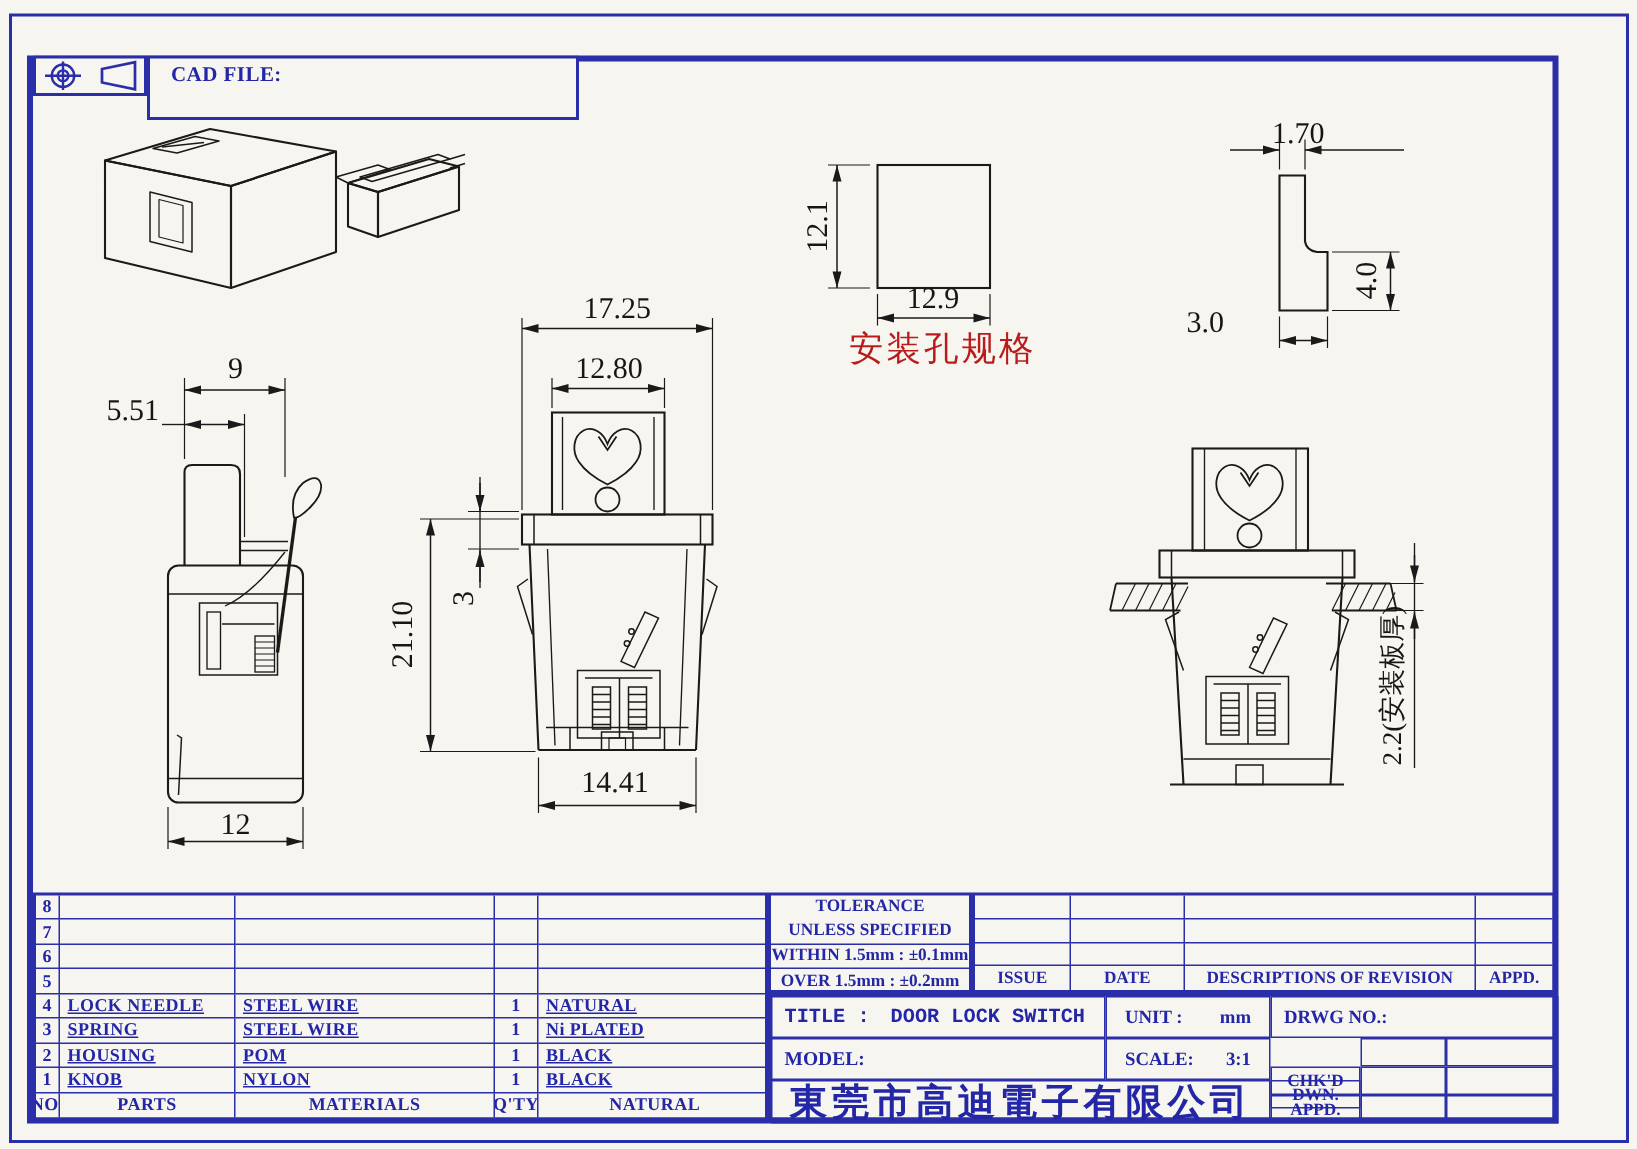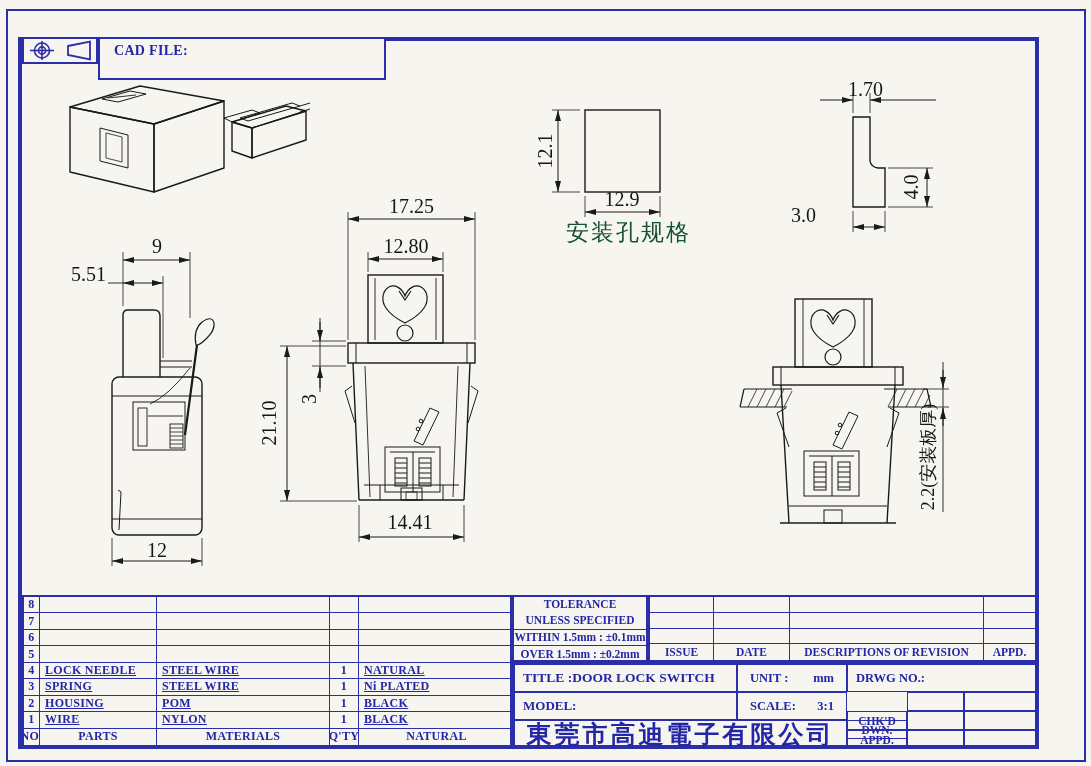--- a/index.html
+++ b/index.html
@@ -11,21 +11,21 @@
   .inner-frame{left:18px;top:37px;width:1021px;height:712px;border:4px solid #2b2ea9;}
   .hdr-box{border:2px solid #2b2ea9;background:#f7f5ef;}
   .blue-txt{color:#2326a6;font-weight:bold;letter-spacing:.3px;}
   .cadfile{left:98px;top:37px;width:288px;height:43px;font-size:14px;line-height:23px;padding-left:14px;}
   .symbols{left:22px;top:37px;width:76px;height:27px;}
   
   .dim{position:absolute;color:#161616;font-size:20px;line-height:1;white-space:nowrap;
        font-family:"Liberation Serif",serif;}
   .ctr{text-align:center;}
   .rot{transform:rotate(-90deg);}
-  .hole-cap{font-size:23px;letter-spacing:2px;color:#14532d;}
+  .hole-cap{font-size:23px;letter-spacing:2px;color:#b91c1c;}
   
   .parts{left:22px;top:595px;width:490px;height:152px;border:2px solid #2b2ea9;display:grid;
          grid-template-columns:16px 117px 173px 29px 155px;grid-template-rows:repeat(9,1fr);}
   .parts>div{border-right:1.5px solid #2b2ea9;border-bottom:1.5px solid #2b2ea9;
          font-size:12px;color:#2326a6;font-weight:bold;display:flex;align-items:center;
          overflow:hidden;white-space:nowrap;letter-spacing:.3px;}
   .parts>div:nth-child(5n){border-right:none;}
   .parts>div:nth-child(n+41){border-bottom:none;}
   .cc{justify-content:center;}
   .cl{padding-left:5px;text-decoration:underline;}
@@ -259,21 +259,21 @@
     <div class="cc">1</div>
     <div class="cl">Ni PLATED</div>
 
     <div class="cc">2</div>
     <div class="cl">HOUSING</div>
     <div class="cl">POM</div>
     <div class="cc">1</div>
     <div class="cl">BLACK</div>
 
     <div class="cc">1</div>
-    <div class="cl">WIRE</div>
+    <div class="cl">KNOB</div>
     <div class="cl">NYLON</div>
     <div class="cc">1</div>
     <div class="cl">BLACK</div>
 
     <div class="cc">NO.</div>
     <div class="cc">PARTS</div>
     <div class="cc">MATERIALS</div>
     <div class="cc">Q'TY</div>
     <div class="cc">NATURAL</div>
   </div>
@@ -300,21 +300,21 @@
       <div></div>
       <div></div>
       <div></div>
     <div>ISSUE</div>
     <div>DATE</div>
     <div>DESCRIPTIONS OF REVISION</div>
     <div>APPD.</div>
   </div>
 
   <div class="abs tb">
-    <div class="cell" style="left:0;top:0;width:223px;height:28px;font-size:13.5px;padding-left:8px;">
+    <div class="cell" style="left:0;top:0;width:223px;height:28px;font-size:13.5px;padding-left:8px;gap:14px;font-family:Liberation Mono, monospace;">
       <span>TITLE :</span>
       <span>DOOR LOCK SWITCH</span>
     </div>
     <div class="cell" style="left:223px;top:0;width:110px;height:28px;font-size:12.5px;padding:0 12px;justify-content:space-between;">
       <span>UNIT :</span>
       <span>mm</span>
     </div>
     <div class="cell" style="left:333px;top:0;width:192px;height:28px;font-size:12.5px;padding-left:8px;">
       <span>DRWG NO.:</span>
     </div>

